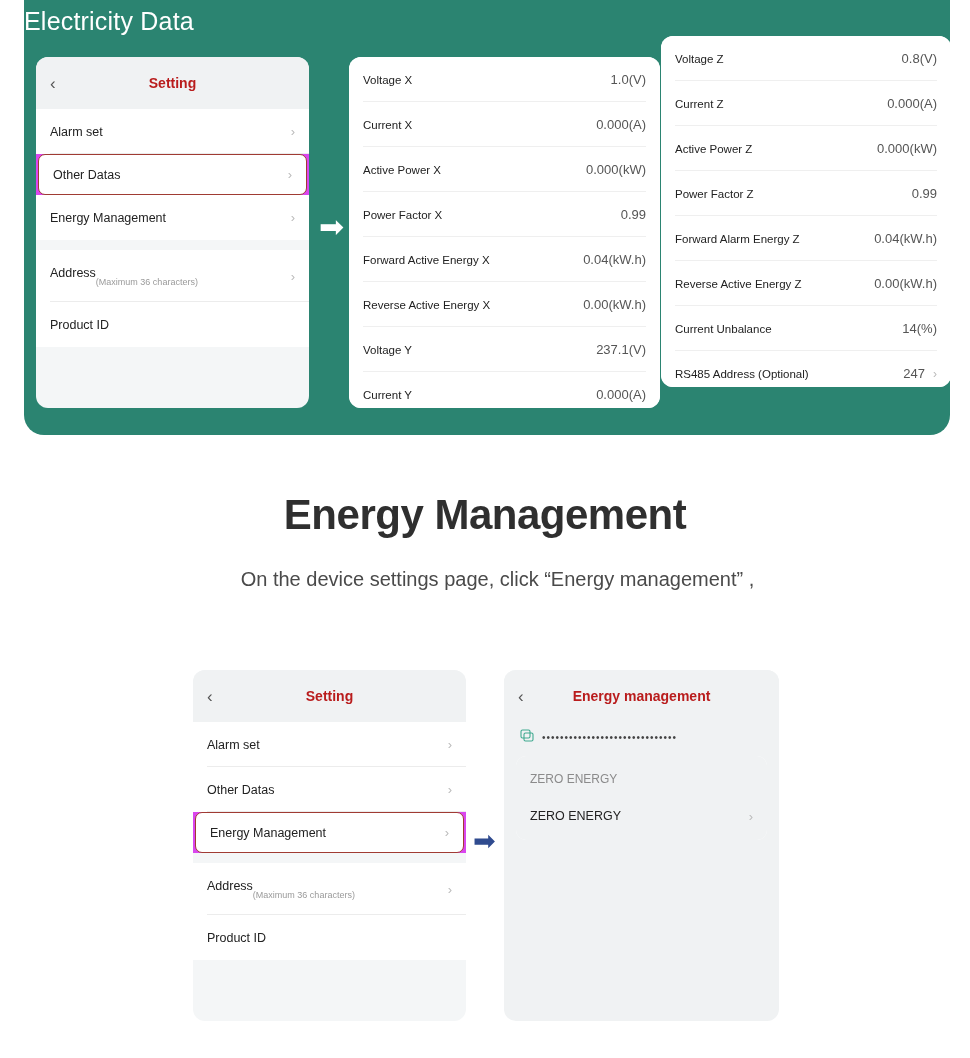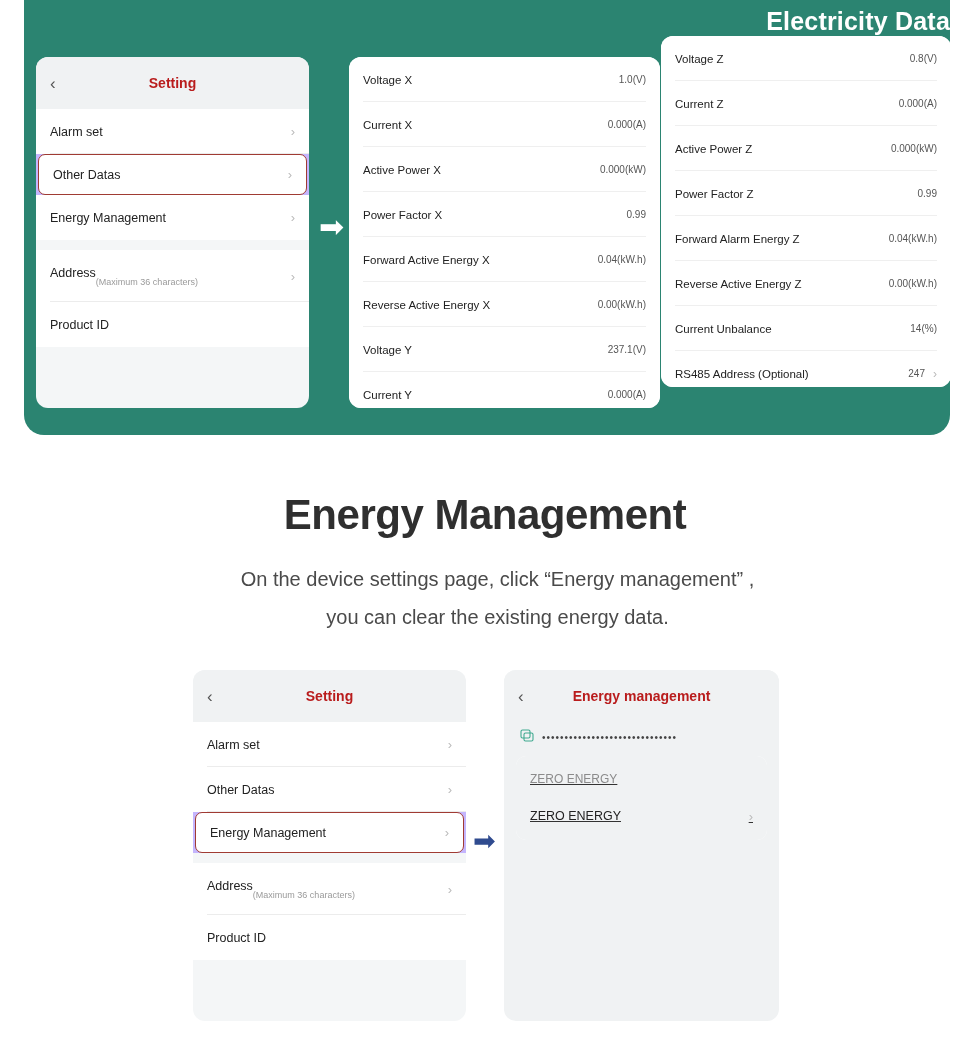--- a/index.html
+++ b/index.html
@@ -20,24 +20,24 @@
     width: 926px;
     height: 435px;
     background: #2b8471;
     border-radius: 0 0 20px 20px;
   }
   .green-title {
     position: absolute;
     top: 7px;
     left: 0;
     width: 100%;
-    text-align: right;
+    text-align: left;
     color: #ffffff;
     font-size: 25px;
-    font-weight: bold;
+    font-weight: normal;
     letter-spacing: .2px;
   }
 
   
   .phone {
     position: absolute;
     background: #f4f6f7;
     border-radius: 12px;
     overflow: hidden;
   }
@@ -59,21 +59,21 @@
     position: absolute;
     left: 14px;
     top: 50%;
     transform: translateY(-50%);
     font-size: 17px;
     color: #555;
     line-height: 1;
   }
 
   .list-group {
-    background: #c4b5fd;
+    background: #d946ef;
   }
   .list-row {
     height: 45px;
     display: flex;
     align-items: center;
     padding: 0 14px;
     font-size: 12.5px;
     color: #222;
     position: relative;
     background: #fff;
@@ -114,21 +114,21 @@
     display: flex;
     align-items: center;
     padding: 0 14px;
     font-size: 11.5px;
     color: #222;
     position: relative;
     background: #fff;
   }
   .data-row .val {
     margin-left: auto;
-    font-size: 10px;
+    font-size: 13px;
     color: #555;
   }
   .data-row .chev { color: #bbb; font-size: 12px; margin-left: 8px; }
   .data-row .sep {
     position: absolute;
     left: 14px;
     right: 14px;
     bottom: 0;
     height: 1px;
     background: #efefef;
@@ -183,21 +183,20 @@
     letter-spacing: 1px;
     color: #444;
     overflow: hidden;
     white-space: nowrap;
   }
   .card-block {
     margin: 0 12px;
     background: #ffffff;
     border-radius: 10px;
     overflow: hidden;
-    text-decoration: underline;
   }
   .card-block .cap {
     font-size: 12px;
     color: #8b8b8b;
     padding: 16px 14px 6px 14px;
     background: #f0f2f3;
   }
   .card-block .item {
     height: 48px;
     display: flex;
@@ -333,21 +332,20 @@
         <span>RS485 Address (Optional)</span>
         <span class="val">247</span>
         <span class="chev">›</span>
       </div>
   </div>
 </div>
 
 <div class="section-title">Energy Management</div>
 <div class="section-desc">
   <div>On the device settings page, click “Energy management” ,</div>
-  <div>you can clear the existing energy data.</div>
 </div>
 
 <div class="phone" style="left:193px; top:670px; width:273px; height:351px;">
   <div class="phone-header">
     <span class="back-chev">‹</span>
     <span class="title">Setting</span>
   </div>
   <div class="list-group">
     <div class="list-row">
       <span>Alarm set</span>

